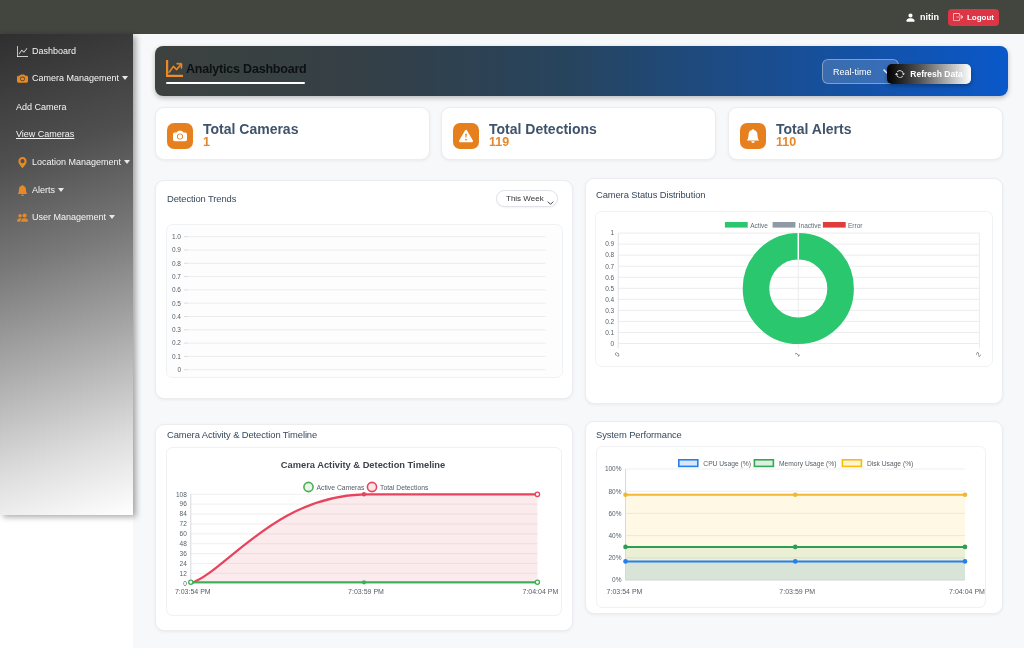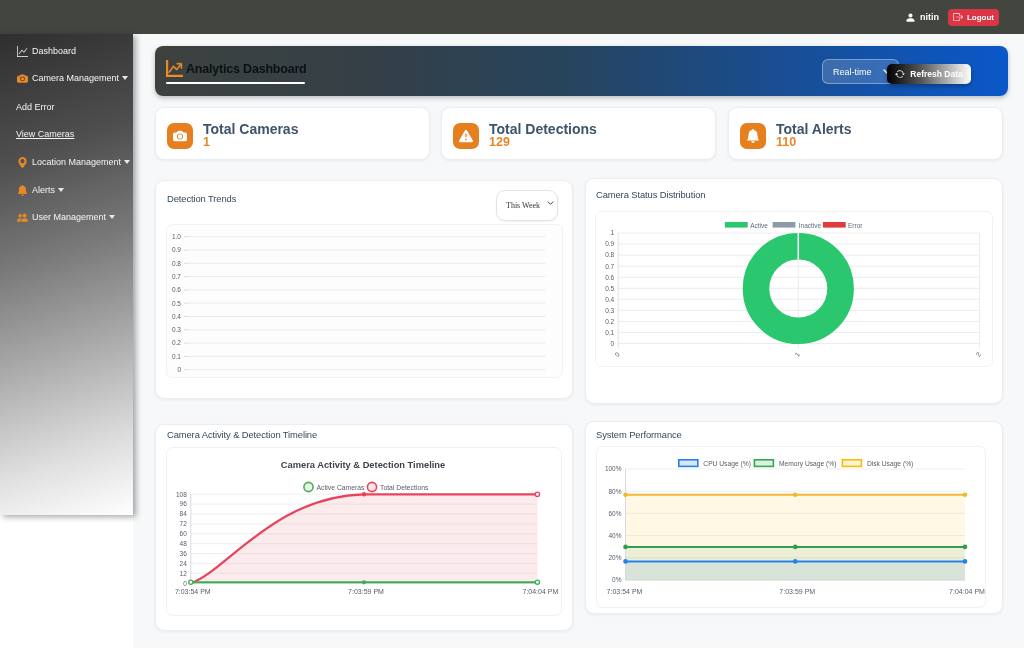--- a/index.html
+++ b/index.html
@@ -96,35 +96,35 @@
     <div class="slabel">Total Cameras</div>
     <div class="svalue">1</div>
   </div>
   <div class="card stat" style="left:441px;">
     <div class="sicon">
       <svg width="14" height="14" viewBox="0 0 16 16">
           <path fill="#fff" d="M8.982 1.566a1.13 1.13 0 0 0-1.96 0L.165 13.233c-.457.778.091 1.767.98 1.767h13.713c.889 0 1.438-.99.98-1.767L8.982 1.566zM8 5c.535 0 .954.462.9.995l-.35 3.507a.552.552 0 0 1-1.1 0L7.1 5.995A.905.905 0 0 1 8 5zm.002 6a1 1 0 1 1 0 2 1 1 0 0 1 0-2z"></path>
         </svg>
     </div>
     <div class="slabel">Total Detections</div>
-    <div class="svalue">129</div>
+    <div class="svalue">119</div>
   </div>
   <div class="card stat" style="left:728px;">
     <div class="sicon">
       <svg width="14" height="14" viewBox="0 0 16 16">
           <path fill="#fff" d="M8 16a2 2 0 0 0 2-2H6a2 2 0 0 0 2 2zm.995-14.901a1 1 0 1 0-1.99 0A5.002 5.002 0 0 0 3 6c0 1.098-.5 6-2 7h14c-1.5-1-2-5.902-2-7 0-2.42-1.72-4.44-4.005-4.901z"></path>
         </svg>
     </div>
     <div class="slabel">Total Alerts</div>
     <div class="svalue">110</div>
   </div>
 
   <div class="card" style="left:155px;top:180px;width:418px;height:219px;"></div>
   <div class="ctitle" style="left:167px;top:193px;">Detection Trends</div>
-  <div class="abs" style="left:496px;top:190px;width:62px;height:31px;border:1px solid #dfe3e7;border-radius:9px;background:#fff;font-size:8px;color:#333;display:flex;align-items:center;padding-left:9px;box-shadow:0 1px 2px rgba(0,0,0,0.05);font-family:Liberation Serif, serif;">This Week
+  <div class="abs" style="left:496px;top:190px;width:62px;height:17px;border:1px solid #dfe3e7;border-radius:9px;background:#fff;font-size:8px;color:#333;display:flex;align-items:center;padding-left:9px;box-shadow:0 1px 2px rgba(0,0,0,0.05);">This Week
     <svg class="abs" style="left:50px;top:10px" width="7" height="5" viewBox="0 0 8 6">
         <path d="M1 1l3 3 3-3" stroke="#444" stroke-width="1.2" fill="none" stroke-linecap="round"></path>
       </svg>
   </div>
   <svg id="dtChart" class="abs" style="left:166px;top:224px;" width="397" height="154">
       <rect x="0.5" y="0.5" width="396" height="153" rx="6" fill="#fdfdfe" stroke="#f0f1f3"></rect>
       <line x1="22" y1="12.7" x2="379.6" y2="12.7" stroke="#ececee" stroke-width="1"></line>
       <line x1="18" y1="12.7" x2="22" y2="12.7" stroke="#dcdcdf" stroke-width="1"></line>
       <text x="15" y="15" font-size="6.5" fill="#56606b" text-anchor="end" font-weight="normal">1.0</text>
       <line x1="22" y1="26" x2="379.6" y2="26" stroke="#ececee" stroke-width="1"></line>
@@ -318,21 +318,21 @@
         </svg>
       Dashboard
     </div>
     <div class="mitem" style="top:34px;">
       <svg class="ic" viewBox="0 0 16 16">
           <path fill="#e78a25" d="M10.5 8.5a2.5 2.5 0 1 1-5 0 2.5 2.5 0 0 1 5 0z"></path>
           <path fill="#e78a25" d="M2 4a2 2 0 0 0-2 2v6a2 2 0 0 0 2 2h12a2 2 0 0 0 2-2V6a2 2 0 0 0-2-2h-1.172a2 2 0 0 1-1.414-.586l-.828-.828A2 2 0 0 0 9.172 2H6.828a2 2 0 0 0-1.414.586l-.828.828A2 2 0 0 1 3.172 4H2zm.5 2a.5.5 0 1 1 0-1 .5.5 0 0 1 0 1zm9 2.5a3.5 3.5 0 1 1-7 0 3.5 3.5 0 0 1 7 0z"></path>
         </svg>
       Camera Management<span class="caret"></span>
     </div>
-    <div class="mitem noic" style="top:63px;">Add Error</div>
+    <div class="mitem noic" style="top:63px;">Add Camera</div>
     <div class="mitem noic" style="top:90px;text-decoration:underline;">View Cameras</div>
     <div class="mitem" style="top:118px;">
       <svg class="ic" viewBox="0 0 16 16">
           <path fill="#e78a25" d="M8 16s6-5.686 6-10A6 6 0 0 0 2 6c0 4.314 6 10 6 10zm0-7a3 3 0 1 1 0-6 3 3 0 0 1 0 6z"></path>
         </svg>
       Location Management<span class="caret"></span>
     </div>
     <div class="mitem" style="top:146px;">
       <svg class="ic" viewBox="0 0 16 16">
           <path fill="#e78a25" d="M8 16a2 2 0 0 0 2-2H6a2 2 0 0 0 2 2zm.995-14.901a1 1 0 1 0-1.99 0A5.002 5.002 0 0 0 3 6c0 1.098-.5 6-2 7h14c-1.5-1-2-5.902-2-7 0-2.42-1.72-4.44-4.005-4.901z"></path>

